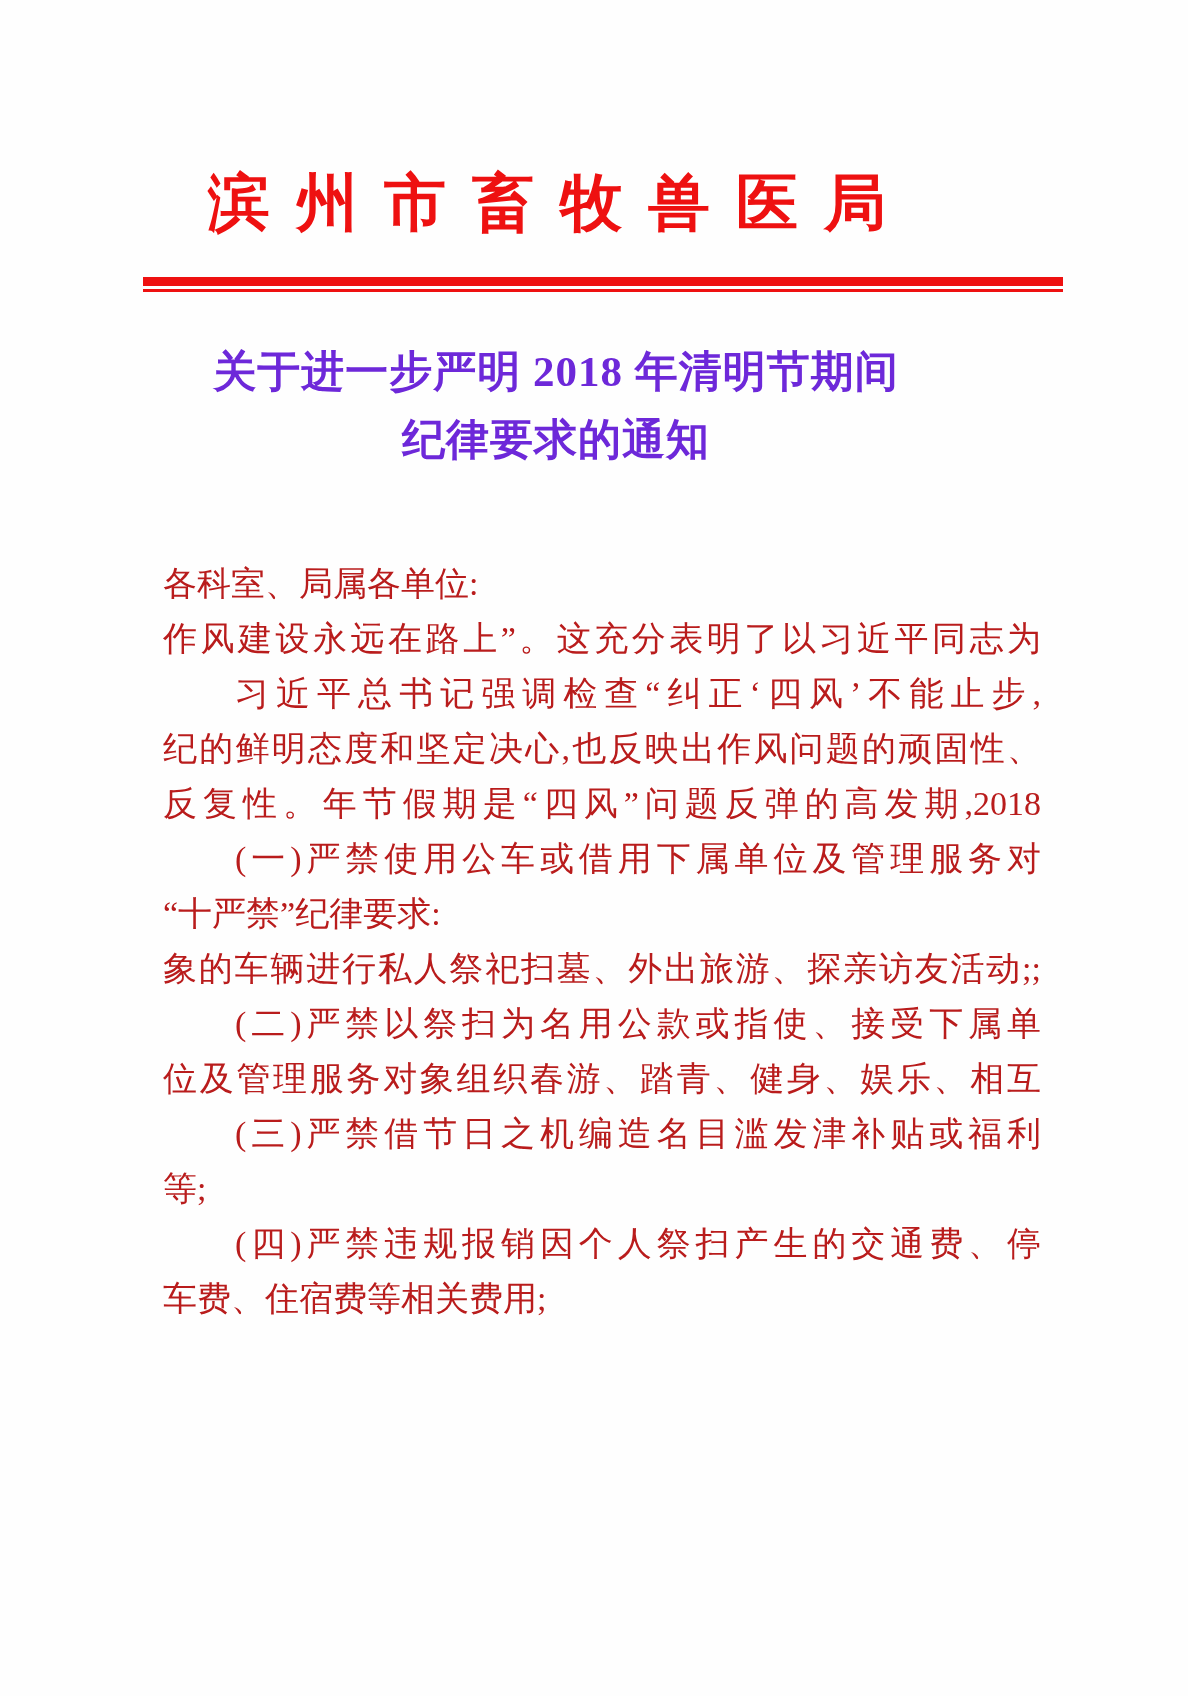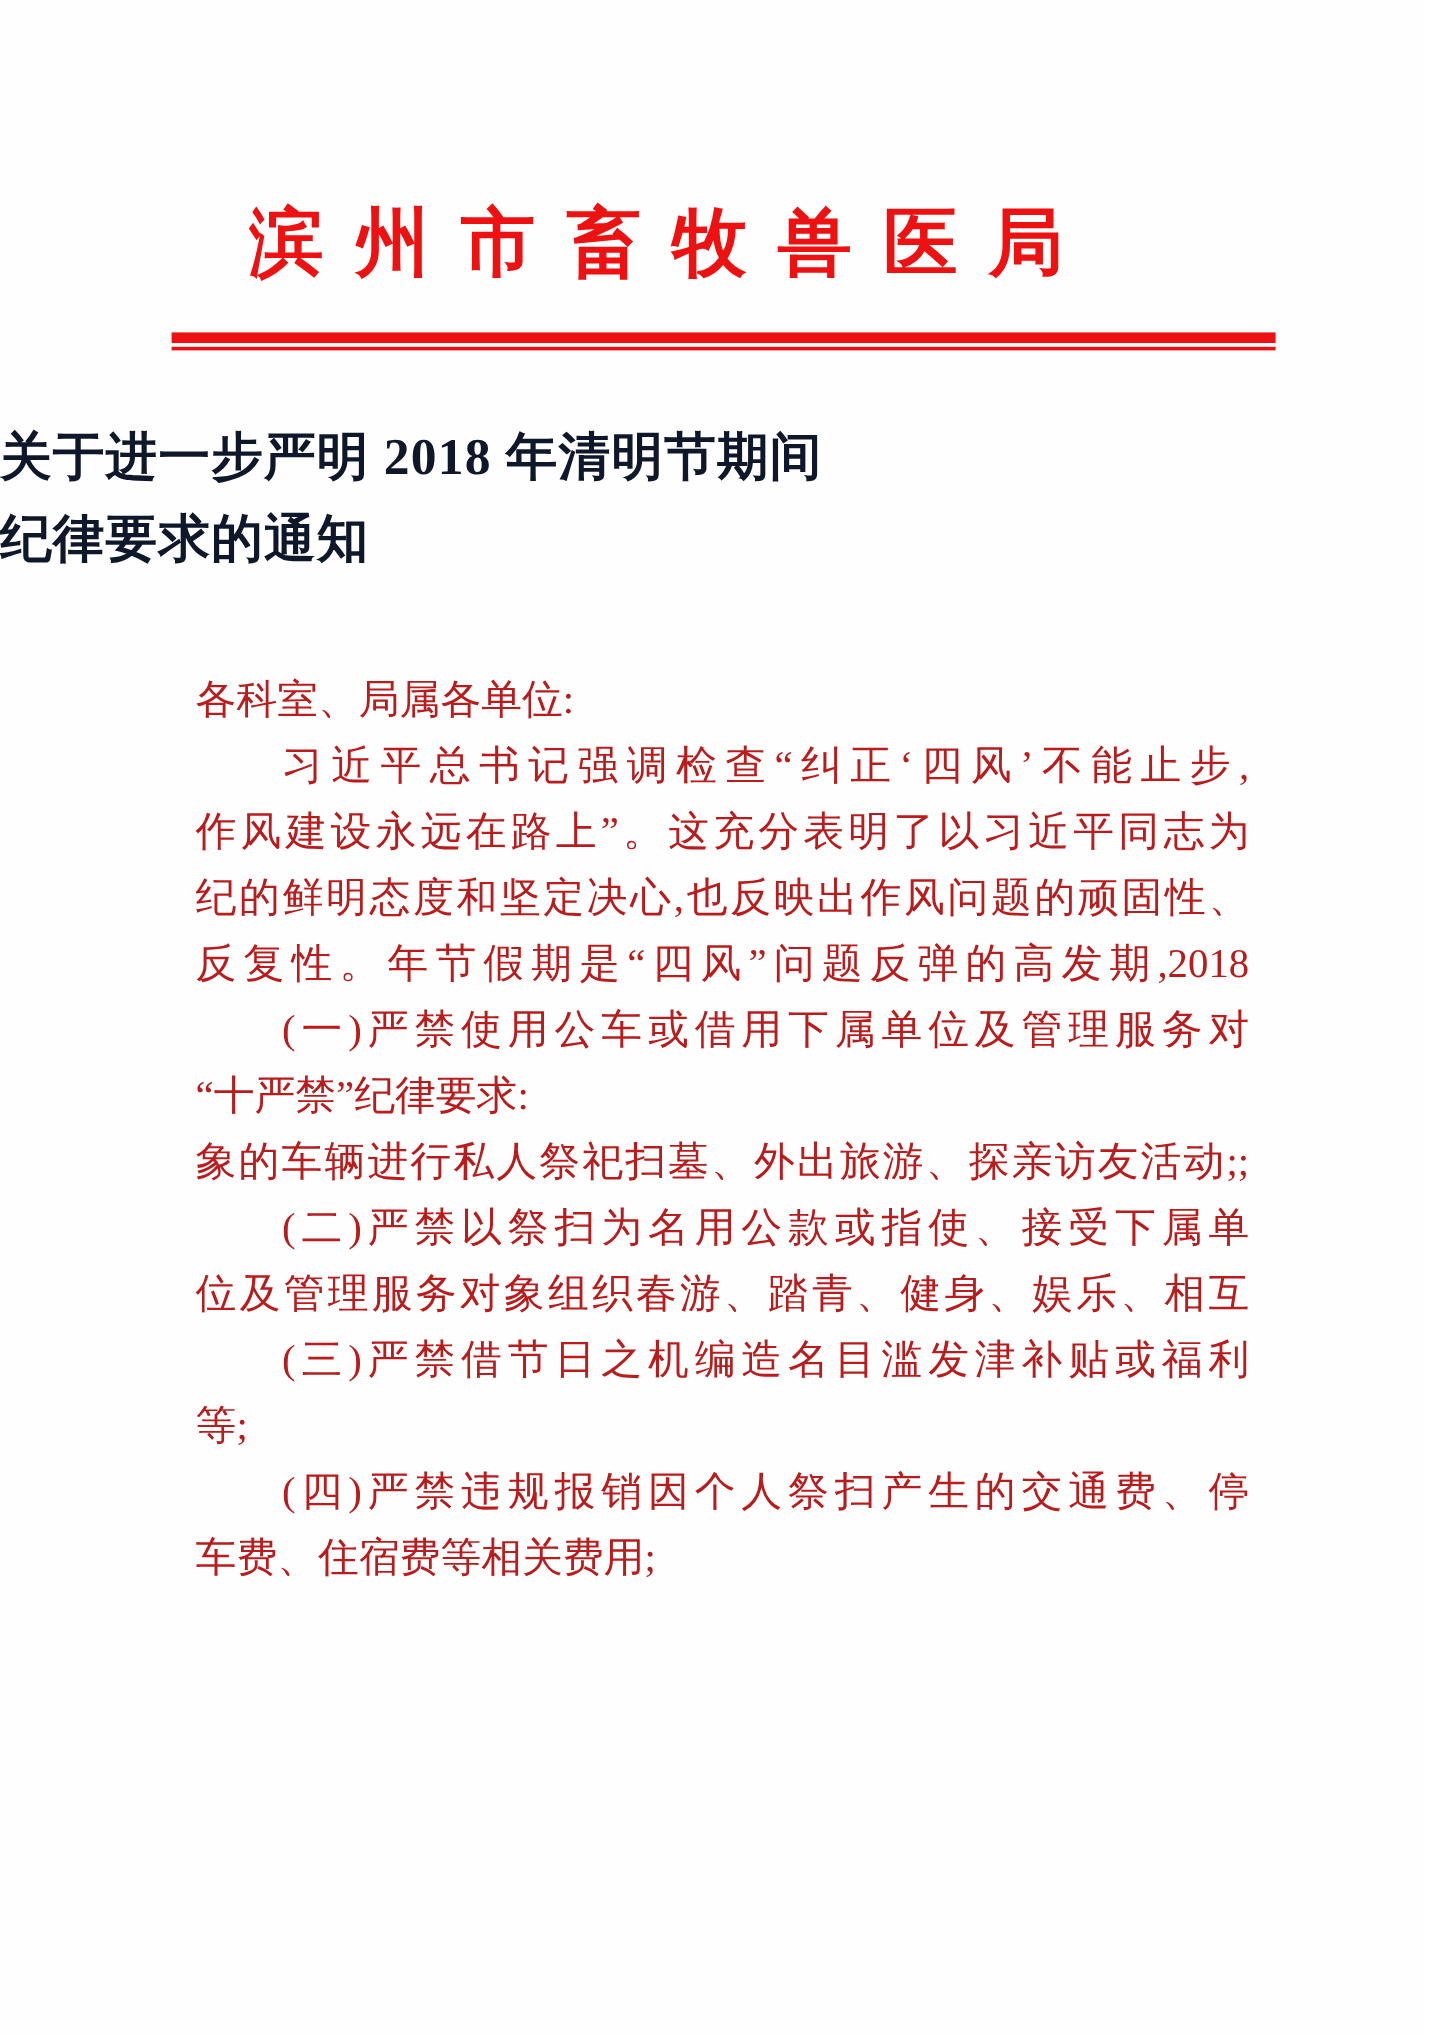--- a/index.html
+++ b/index.html
@@ -42,27 +42,27 @@
     height: 3px;
     background: #ffffff;
   }
   .rule-thin {
     height: 3px;
     background: #ee1111;
   }
   
   .doc-title {
     position: absolute;
-    top: 348px;
+    top: 338px;
     left: 0;
     width: 1112px;
-    text-align: left;
+    text-align: center;
     font-size: 43px;
     font-weight: bold;
-    color: #0f172a;
+    color: #6d28d9;
     line-height: 68px;
     letter-spacing: 1px;
   }
   
   .body-block {
     position: absolute;
     top: 556px;
     left: 163px;
     width: 878px;
     color: #b91c1c;
@@ -96,22 +96,22 @@
     <div class="rule-thin"></div>
   </div>
 
   <div class="doc-title">
     <div>关于进一步严明 2018 年清明节期间</div>
     <div>纪律要求的通知</div>
   </div>
 
   <div class="body-block">
     <div class="line short">各科室、局属各单位:</div>
+    <div class="line">作风建设永远在路上”。这充分表明了以习近平同志为</div>
     <div class="line indent">习近平总书记强调检查“纠正‘四风’不能止步,</div>
-    <div class="line">作风建设永远在路上”。这充分表明了以习近平同志为</div>
     <div class="line">纪的鲜明态度和坚定决心,也反映出作风问题的顽固性、</div>
     <div class="line">反复性。年节假期是“四风”问题反弹的高发期,2018</div>
     <div class="line indent">(一)严禁使用公车或借用下属单位及管理服务对</div>
     <div class="line short">“十严禁”纪律要求:</div>
     <div class="line">象的车辆进行私人祭祀扫墓、外出旅游、探亲访友活动;;</div>
     <div class="line indent">(二)严禁以祭扫为名用公款或指使、接受下属单</div>
     <div class="line">位及管理服务对象组织春游、踏青、健身、娱乐、相互</div>
     <div class="line indent">(三)严禁借节日之机编造名目滥发津补贴或福利</div>
     <div class="line short">等;</div>
     <div class="line indent">(四)严禁违规报销因个人祭扫产生的交通费、停</div>

